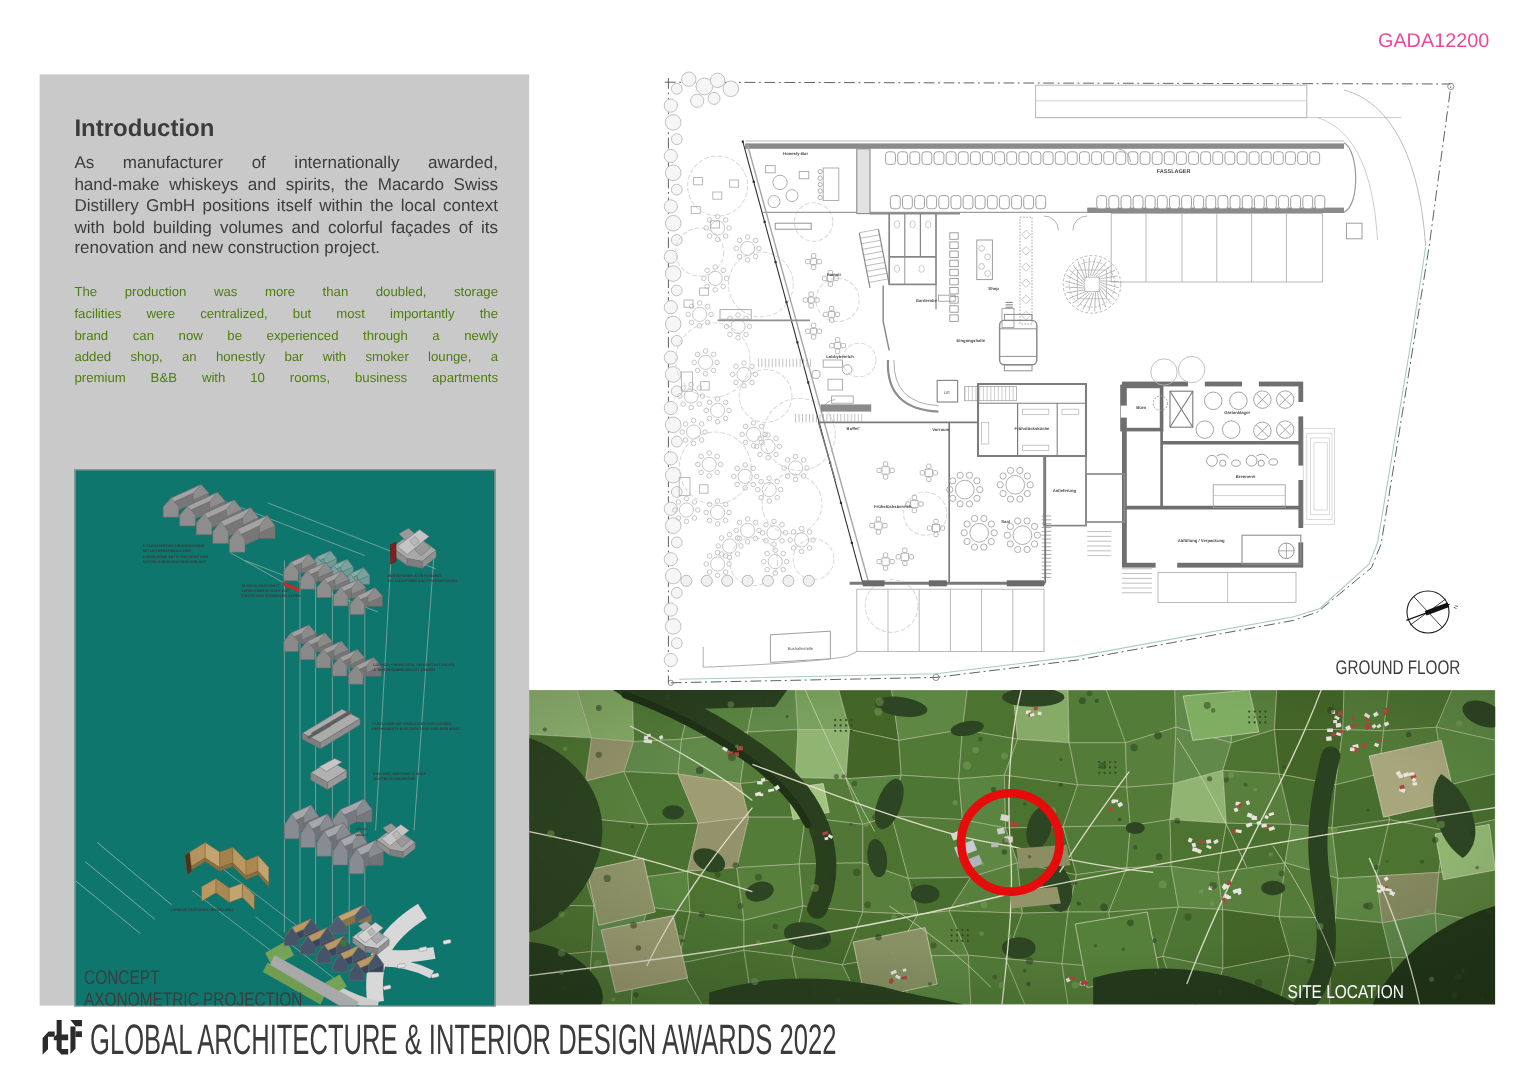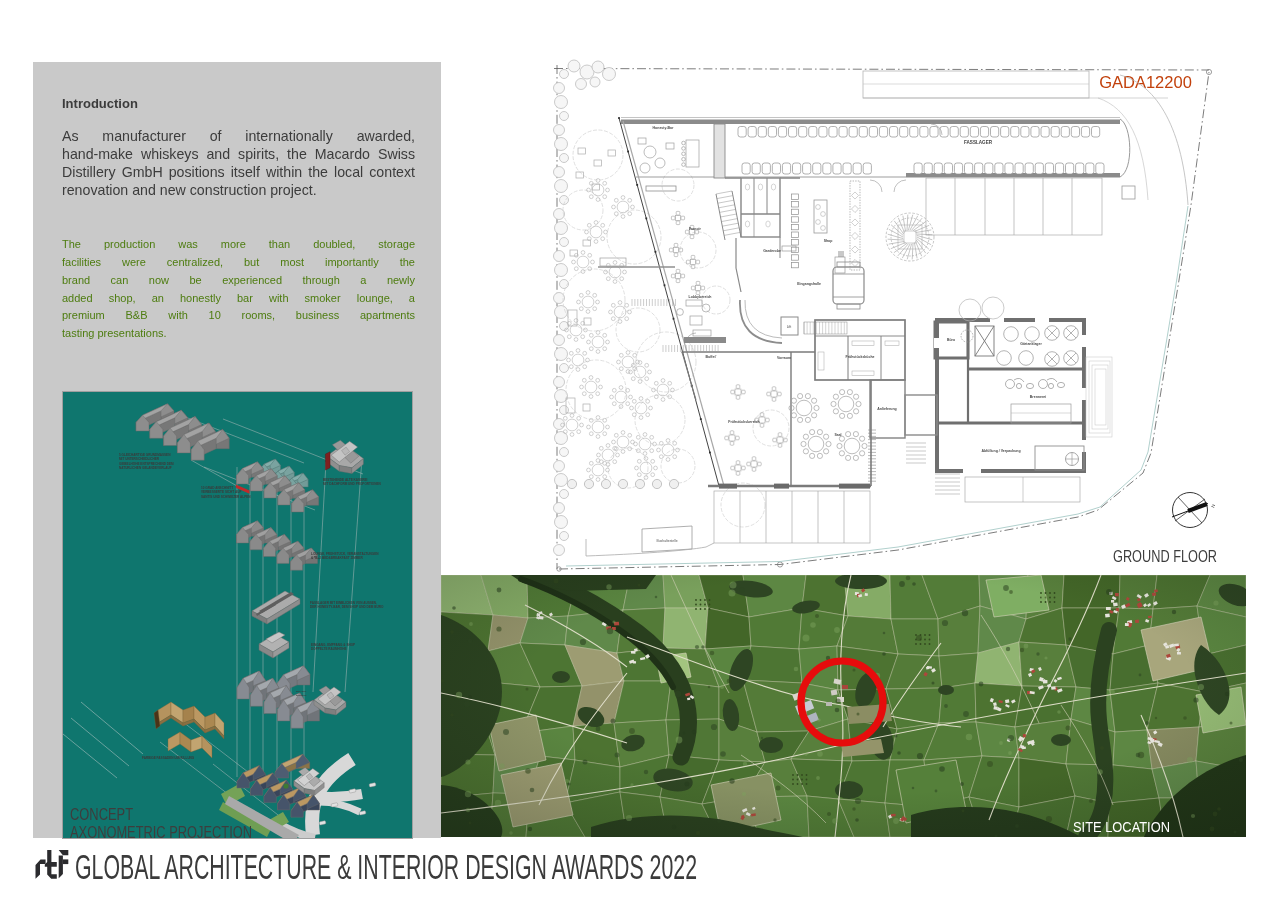--- a/index.html
+++ b/index.html
@@ -3,40 +3,40 @@
 <meta charset="utf-8">
 <style>
 html,body{margin:0;padding:0;}
 body{width:1273px;height:900px;position:relative;background:#ffffff;overflow:hidden;
  font-family:"Liberation Sans",sans-serif;}
 .abs{position:absolute;}
 </style>
 </head>
 <body>
 
-<div class="abs" style="left:1050px;top:24.5px;width:191px;text-align:center;font-size:16.5px;color:#c2410c;margin-top:48px;">GADA12200</div>
+<div class="abs" style="left:1050px;top:24.5px;width:191px;text-align:right;font-size:16.5px;color:#ec4899;">GADA12200</div>
 
 <div class="abs" style="left:33px;top:62px;width:408px;height:776px;background:#c9c9c9;"></div>
 
-<div class="abs" style="left:62px;top:96px;width:352px;font-size:13px;font-weight:bold;color:#3c3c3c;">Introduction</div>
+<div class="abs" style="left:62px;top:96px;width:352px;font-size:20px;font-weight:bold;color:#3c3c3c;">Introduction</div>
 
 <div class="abs" style="left:62px;top:128px;width:353px;font-size:14.2px;color:#3c3c3c;">
 <div style="height:17.85px;line-height:17.85px;text-align:justify;text-align-last:justify;white-space:nowrap;">As manufacturer of internationally awarded,</div>
 <div style="height:17.85px;line-height:17.85px;text-align:justify;text-align-last:justify;white-space:nowrap;">hand-make whiskeys and spirits, the Macardo Swiss</div>
 <div style="height:17.85px;line-height:17.85px;text-align:justify;text-align-last:justify;white-space:nowrap;">Distillery GmbH positions itself within the local context</div>
+<div style="height:17.85px;line-height:17.85px;text-align:justify;text-align-last:justify;white-space:nowrap;">with bold building volumes and colorful façades of its</div>
 <div style="height:17.85px;line-height:17.85px;">renovation and new construction project.</div>
 </div>
 
 <div class="abs" style="left:62px;top:236px;width:353px;font-size:11px;color:#4d7c0f;">
 <div style="height:17.85px;line-height:17.85px;text-align:justify;text-align-last:justify;white-space:nowrap;">The production was more than doubled, storage</div>
 <div style="height:17.85px;line-height:17.85px;text-align:justify;text-align-last:justify;white-space:nowrap;">facilities were centralized, but most importantly the</div>
 <div style="height:17.85px;line-height:17.85px;text-align:justify;text-align-last:justify;white-space:nowrap;">brand can now be experienced through a newly</div>
 <div style="height:17.85px;line-height:17.85px;text-align:justify;text-align-last:justify;white-space:nowrap;">added shop, an honestly bar with smoker lounge, a</div>
 <div style="height:17.85px;line-height:17.85px;text-align:justify;text-align-last:justify;white-space:nowrap;">premium B&amp;B with 10 rooms, business apartments</div>
-<div style="height:17.85px;line-height:17.85px;">tasting presentations.</div>
 </div>
 
 <div class="abs" style="left:62px;top:391px;width:351px;height:448px;background:#0f766e;border:1px solid #9f9f9f;box-sizing:border-box;">
 <svg width="349" height="446" viewBox="0 0 349 446">
 
 <g stroke="#c6c6c6" stroke-width="0.45" fill="none">
 <line x1="112" y1="21" x2="241" y2="71"></line>
 <line x1="128" y1="68" x2="174" y2="94"></line>
 <line x1="160" y1="27" x2="300" y2="82"></line>
 <line x1="141" y1="75" x2="252" y2="118"></line>

